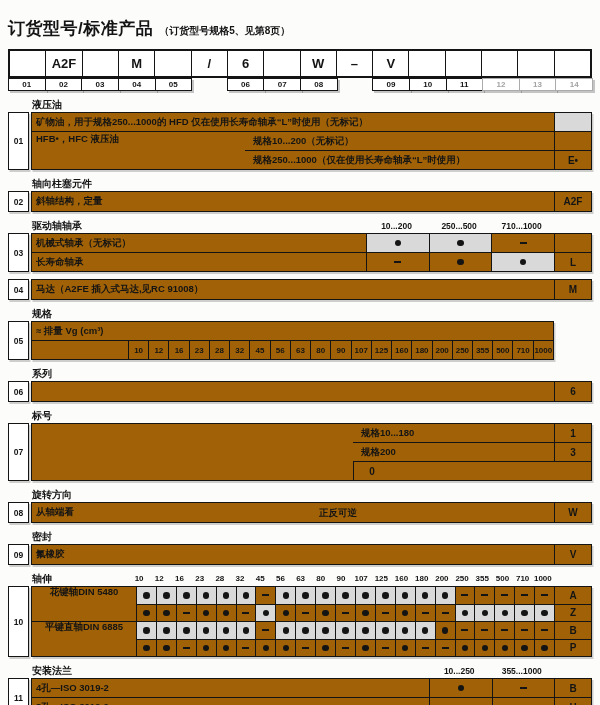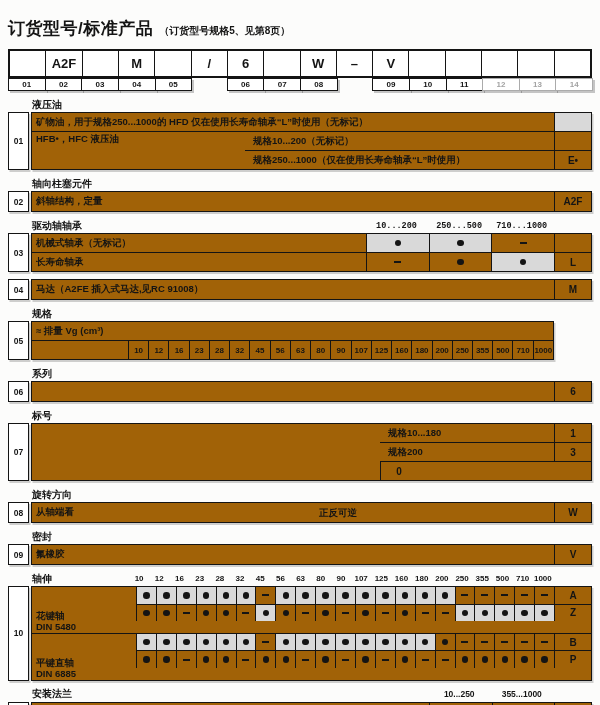--- a/index.html
+++ b/index.html
@@ -22,21 +22,21 @@
   .mc-num.muted{color:#a3a3a3;border-color:#ababab;}
   .mc-sp{flex:1;}
   
   .sec{margin-top:7px;}
   .sec-head{margin-left:24px;display:flex;align-items:center;font-weight:bold;font-size:10px;
             height:13px;margin-bottom:1px;}
   .hlabel{flex:1;}
   .hlabel-fix{width:97px;flex:none;}
   .colheads{display:flex;margin-right:39px;}
   .colheads .colhead-cell{text-align:center;font-size:8.5px;font-weight:bold;}
-  .colheads3 .colhead-cell{width:62.6px;font-family:Liberation Mono, monospace;}
+  .colheads3 .colhead-cell{width:62.6px;}
   .colheads11 .colhead-cell{width:62.5px;}
   .colheads10{width:425px;}
   .colheads10 .colhead-cell{flex:1;font-size:8px;}
   .sec-body{display:flex;align-items:stretch;}
   .idbox{width:19px;flex:none;border:1.5px solid #141414;margin-right:2px;display:flex;align-items:center;
          justify-content:center;font-size:8.5px;font-weight:bold;background:#fff;
          box-shadow:1.5px 2px 0 rgba(0,0,0,.18);}
   .tbl{flex:1;border:1.5px solid #141414;background:#a16207;box-shadow:1.5px 2px 0 rgba(0,0,0,.18);}
   .row{display:flex;height:18px;align-items:stretch;}
   .row + .row, .rowpair{border-top:1px solid #141414;}
@@ -60,21 +60,21 @@
   .dash{width:7px;height:2px;background:#141414;}
   
   .tbl-s05{margin-right:38px;}
   .blankcol{width:96px;flex:none;}
   .sizegrid{display:flex;flex:1;min-width:0;}
   .sizegrid .size-cell{flex:1;border-left:1px solid #141414;display:flex;align-items:center;
        justify-content:center;font-size:8px;font-weight:bold;min-width:0;overflow:hidden;}
   
   .row10{height:16.5px;}
   .glabel{width:96px;flex:none;padding:0 4px;font-size:9.5px;font-weight:bold;line-height:1.15;
-          display:flex;flex-direction:column;justify-content:center;margin-top:24px;}
+          display:flex;flex-direction:row;justify-content:center;}
   .gsplit{display:flex;}
   .gsplit + .gsplit{border-top:1px solid #141414;}
   .grows{flex:1;min-width:0;}
   .grows .row10:first-child{border-top:none;}
   
   .rel{position:relative;align-items:center;}
   .midtext{position:absolute;left:55%;top:50%;transform:translateY(-50%);}
 </style>
 </head>
 <body>
@@ -278,21 +278,21 @@
     </div>
   </div>
 
   <div class="sec">
     <div class="sec-head">
       <div class="hlabel">标号</div>
     </div>
     <div class="sec-body">
       <div class="idbox">07</div>
       <div class="tbl">
-        <div class="rowpair" style="border-top:none;gap:27px;">
+        <div class="rowpair" style="border-top:none;">
           <div class="pair-left" style="width:313px;"></div>
           <div class="pair-right">
             <div class="row">
               <div class="cell-text bl">规格10...180</div>
               <div class="code">1</div>
             </div>
             <div class="row">
               <div class="cell-text bl">规格200</div>
               <div class="code">3</div>
             </div>

